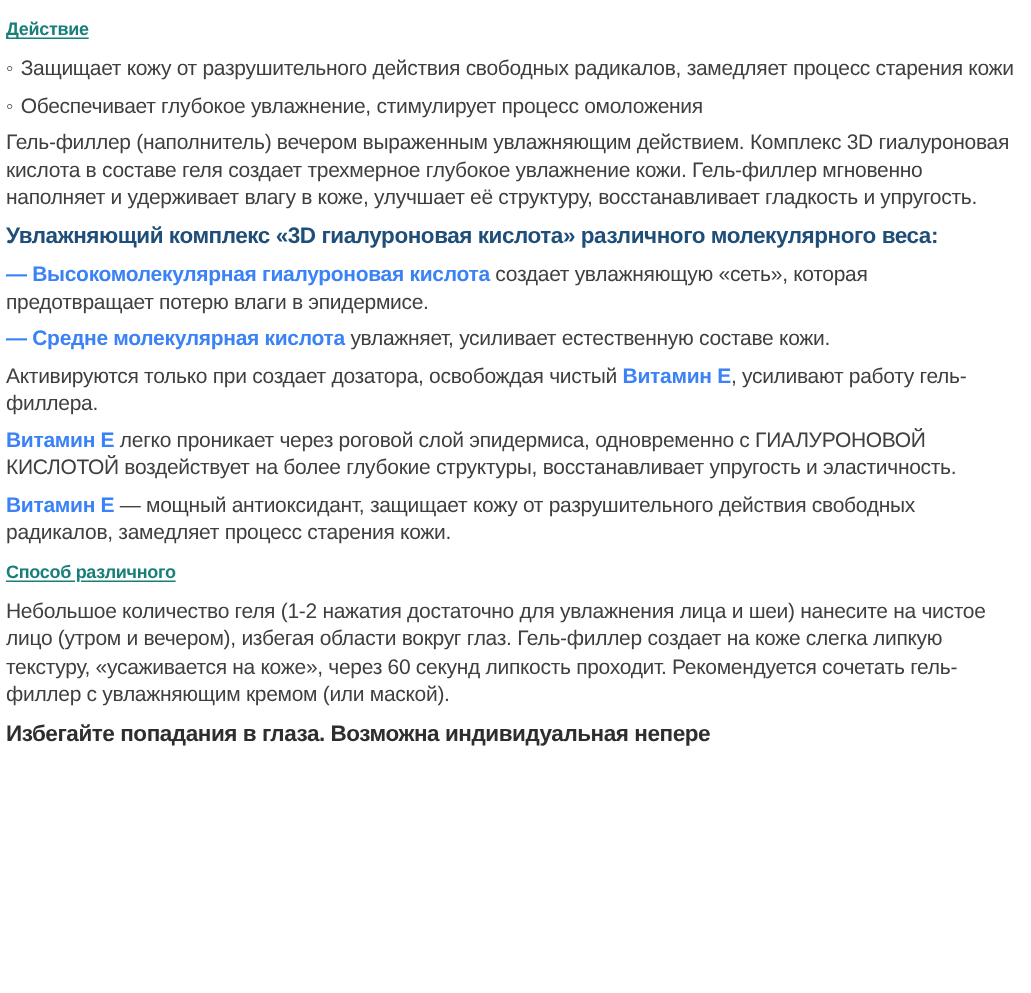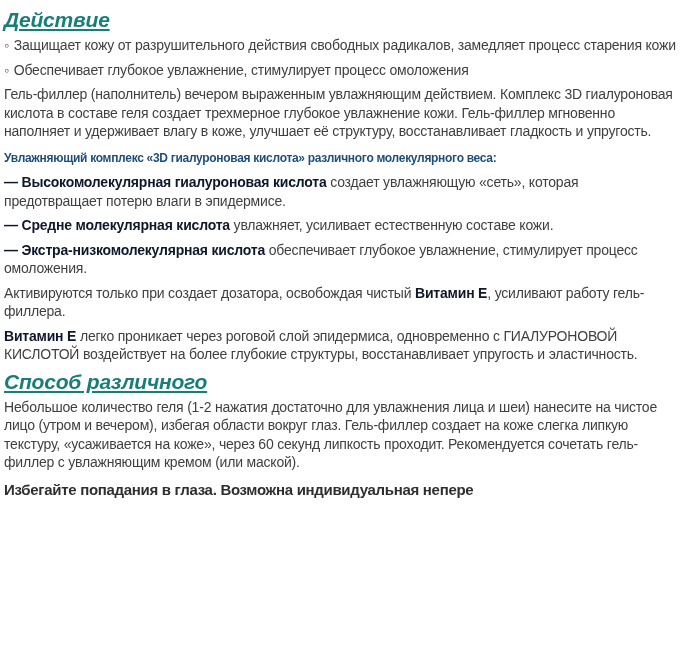--- a/index.html
+++ b/index.html
@@ -9,48 +9,47 @@
     box-sizing: border-box;
     padding: 2px 9px 10px 4px;
     font-family: "Liberation Sans", sans-serif;
     font-size: 14px;
     line-height: 18.5px;
     letter-spacing: -0.2px;
     color: #3f3f3f;
     overflow: hidden;
   }
   h2 {
-    font-size: 21px;
+    font-size: 12px;
     line-height: 21px;
     font-weight: bold;
     margin: 7px 0 3px 0;
     letter-spacing: -0.2px;
     text-underline-offset: 2px;
     text-decoration-thickness: 2px;
-    font-style: italic;
   }
   h2.teal { color: #177e79; text-decoration: underline; text-decoration-color: #177e79; }
   h2.dark { color: #2e2e2e; text-decoration: underline; text-decoration-color: #2e2e2e; }
   p { margin: 6px 0; }
   p.body { color: #3f3f3f; }
   p.blue-bold {
     color: #1f4e79;
     font-weight: bold;
-    font-size: 12px;
+    font-size: 15px;
     letter-spacing: -0.3px;
     margin: 8px 0 6px 0;
   }
   p.warning {
     color: #2e2e2e;
     font-weight: bold;
     font-size: 15px;
     letter-spacing: -0.3px;
     margin-top: 9px;
   }
-  strong { font-weight: bold; color: #0f172a; }
+  strong { font-weight: bold; color: #3b82f6; }
   .marker { display: inline-block; margin-right: 5px; color: #4a4a4a; }
 </style>
 </head>
 <body>
 
 <div class="doc">
 
   <h2 class="teal">Действие</h2>
 
   <p class="body"><span class="marker">◦</span><span>Защищает кожу от разрушительного действия свободных радикалов, замедляет процесс старения кожи</span></p>
@@ -60,28 +59,28 @@
 
 
   <p class="body">Гель-филлер (наполнитель) вечером выраженным увлажняющим действием. Комплекс 3D гиалуроновая кислота в составе геля создает трехмерное глубокое увлажнение кожи. Гель-филлер мгновенно наполняет и удерживает влагу в коже, улучшает её структуру, восстанавливает гладкость и упругость.</p>
 
   <p class="blue-bold">Увлажняющий комплекс «3D гиалуроновая кислота» различного молекулярного веса:</p>
 
   <p class="body"><strong>— Высокомолекулярная гиалуроновая кислота</strong><span> создает увлажняющую «сеть», которая предотвращает потерю влаги в эпидермисе.</span></p>
 
   <p class="body"><strong>— Средне молекулярная кислота</strong><span> увлажняет, усиливает естественную составе кожи.</span></p>
 
-  <p class="body"><strong>— Экстра-низкомолекулярная кислота</strong><span> обеспечивает глубокое увлажнение, стимулирует процесс омоложения.</span></p>
 
 
 
   <p class="body"><span>Активируются только при создает дозатора, освобождая чистый </span><strong>Витамин Е</strong><span>, усиливают работу гель-филлера.</span></p>
 
   <p class="body"><strong>Витамин Е</strong><span> легко проникает через роговой слой эпидермиса, одновременно с ГИАЛУРОНОВОЙ КИСЛОТОЙ воздействует на более глубокие структуры, восстанавливает упругость и эластичность.</span></p>
 
+  <p class="body"><strong>Витамин Е</strong><span> — мощный антиоксидант, защищает кожу от разрушительного действия свободных радикалов, замедляет процесс старения кожи.</span></p>
 
   <h2 class="teal">Способ различного</h2>
 
   <p class="body">Небольшое количество геля (1-2 нажатия достаточно для увлажнения лица и шеи) нанесите на чистое лицо (утром и вечером), избегая области вокруг глаз. Гель-филлер создает на коже слегка липкую текстуру, «усаживается на коже», через 60 секунд липкость проходит. Рекомендуется сочетать гель-филлер с увлажняющим кремом (или маской).</p>
 
   <p class="warning">Избегайте попадания в глаза. Возможна индивидуальная непере</p>
 
 </div>
 
 </body></html>

